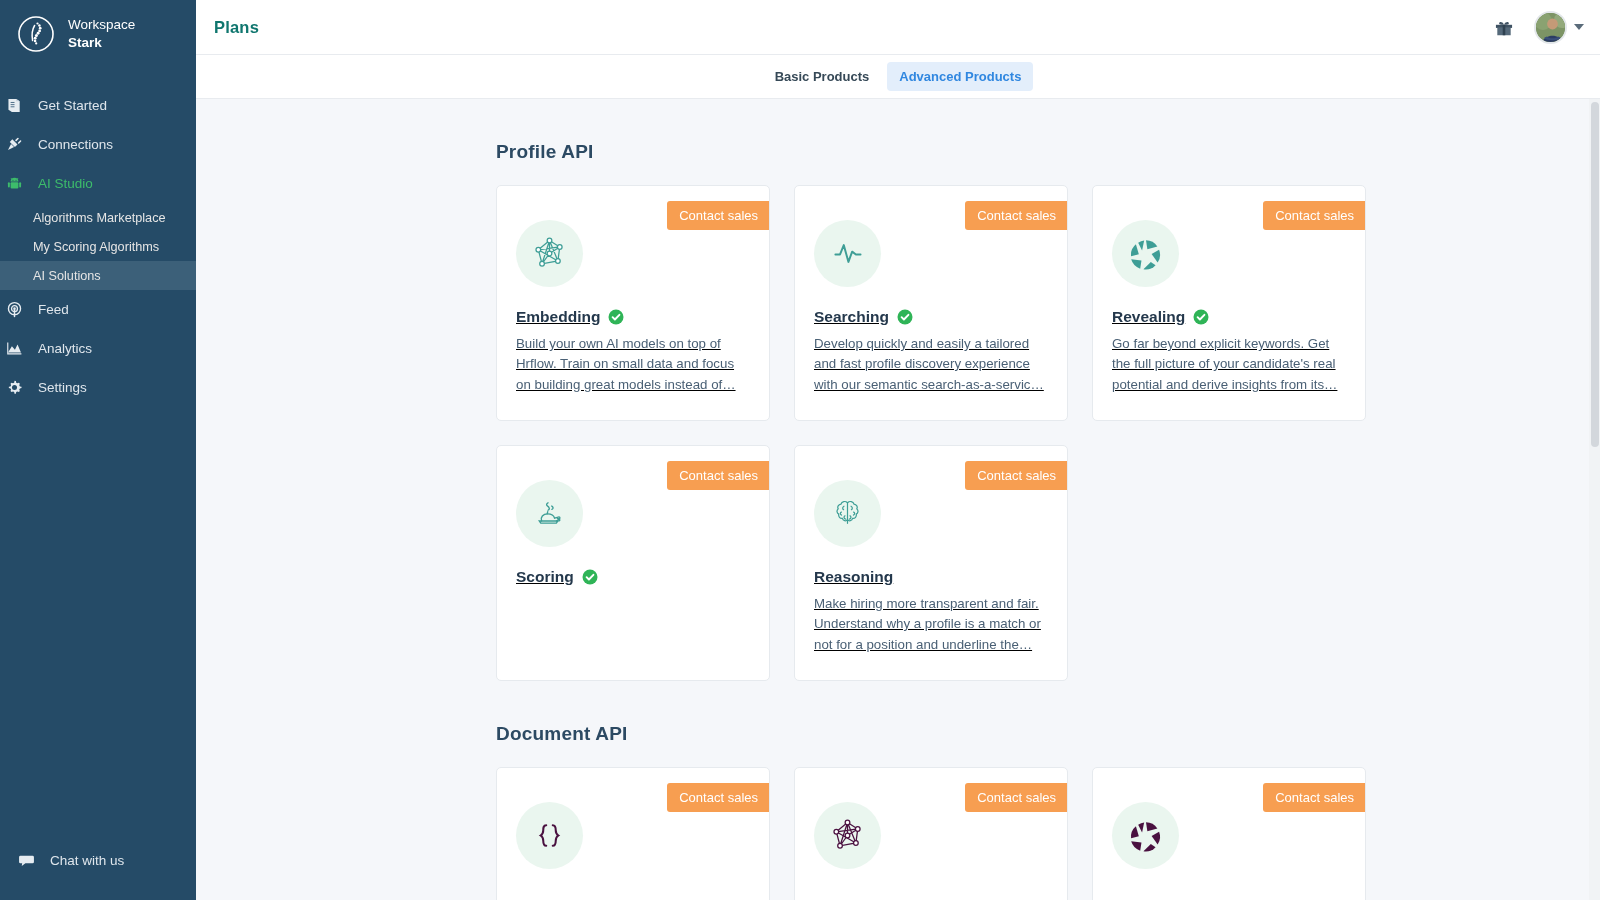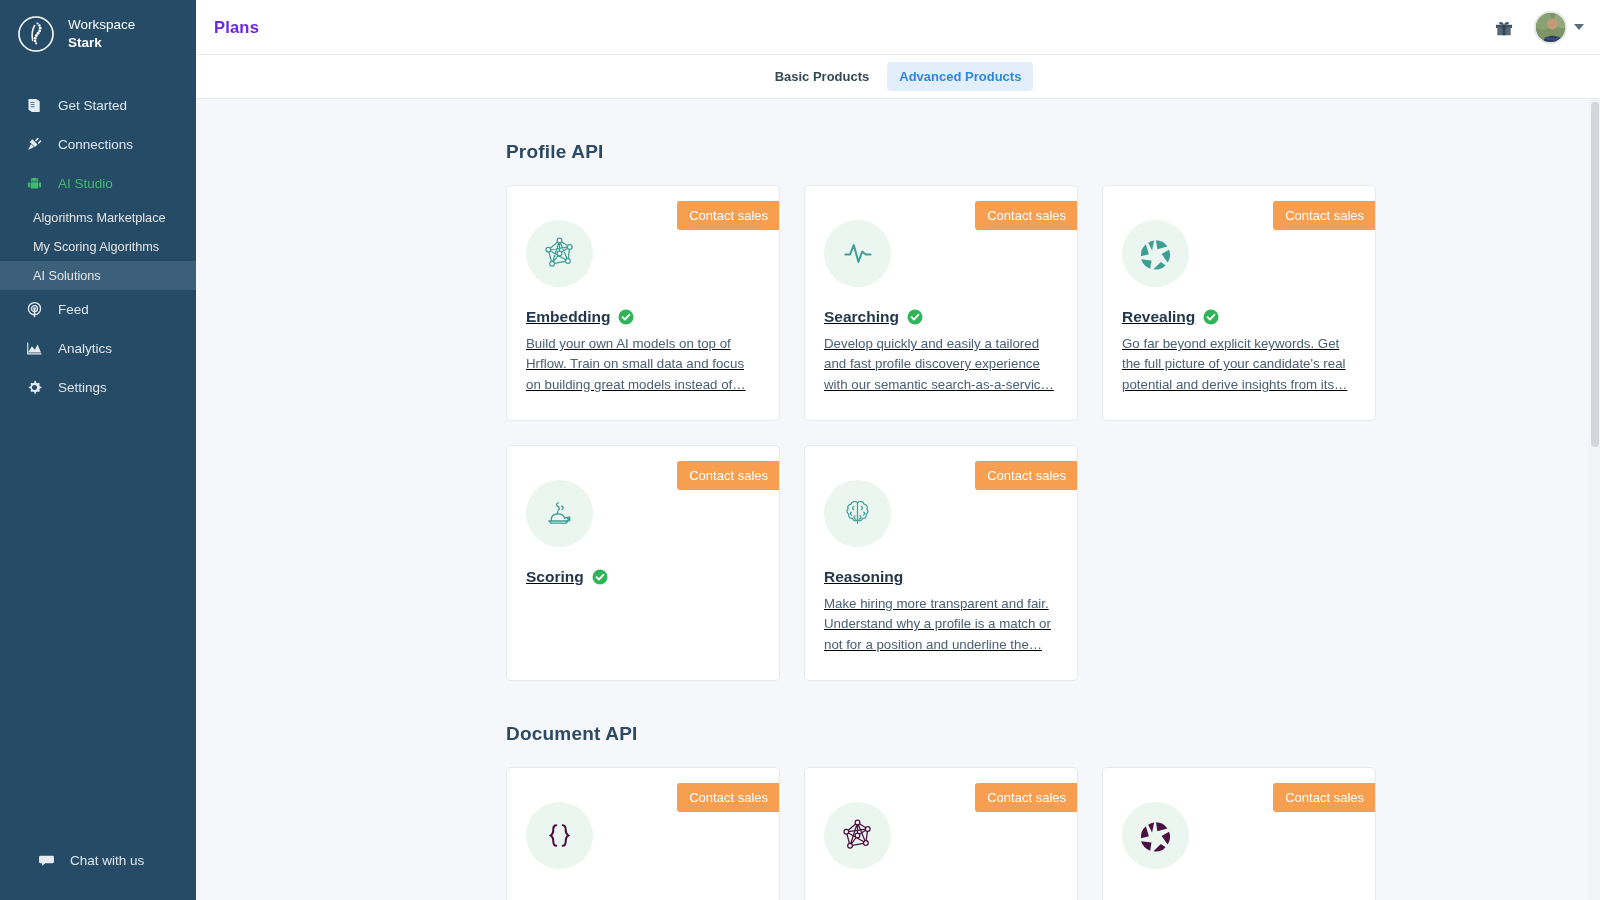--- a/index.html
+++ b/index.html
@@ -21,63 +21,63 @@
     display: flex; flex-direction: column;
   }
   .ws-header { display: flex; align-items: center; gap: 12px; padding: 14px 0 14px 16px; }
   .ws-logo { width: 40px; height: 40px; flex: 0 0 40px; }
   .ws-text { line-height: 1.35; font-size: 13.5px; color: #ffffff; }
   .ws-text .l2 { font-weight: bold; }
 
   .nav { margin-top: 18px; }
   .nav-item {
     display: flex; align-items: center; gap: 13px;
-    height: 39px; padding-left: 24px;
+    height: 39px; padding-left: 4px;
     font-size: 13.5px; color: #dfe6ec; cursor: pointer;
   }
   .nav-item .ic { width: 21px; height: 21px; flex: 0 0 21px; display: flex; align-items: center; justify-content: center; }
   .nav-item.active-green { color: #3DBC6B; }
   .sub-item {
     height: 29px; display: flex; align-items: center;
     padding-left: 33px; font-size: 12.7px; color: #e5e5e5; cursor: pointer;
   }
   .sub-item.sel { background: #3C6079; }
 
   .bottom-links { position: absolute; left: 12px; bottom: 20px; width: 100%; }
   .bottom-links .nav-item { height: 39px; }
 
   
   .main { flex: 1; height: 900px; display: flex; flex-direction: column; background: #F5F7FA; position: relative; }
 
   .topbar {
     height: 55px; background: #ffffff; border-bottom: 1px solid #E8EBEF;
     display: flex; align-items: center; padding: 0 16px 0 18px;
   }
-  .page-title { font-size: 16.5px; color: #6d28d9; font-weight: bold; letter-spacing: .2px; }
+  .page-title { font-size: 16.5px; color: #0f766e; font-weight: bold; letter-spacing: .2px; }
   .topbar-right { margin-left: auto; display: flex; align-items: center; gap: 18px; }
   .gift-btn { width: 24px; height: 24px; display: flex; align-items: center; justify-content: center; cursor: pointer; }
   .avatar-wrap { display: flex; align-items: center; gap: 7px; cursor: pointer; }
   .avatar {
     width: 33px; height: 33px; border-radius: 50%;
     background: #6f8b5e; border: 2px solid #e3e7ea;
     overflow: hidden; position: relative;
   }
   .caret { width: 0; height: 0; border-left: 5.5px solid transparent; border-right: 5.5px solid transparent; border-top: 6.5px solid #5a6b7a; }
 
   .tabbar {
     height: 44px; background: #ffffff; border-bottom: 1px solid #E8EBEF;
     display: flex; align-items: center; justify-content: center; gap: 6px;
   }
   .tab {
     font-size: 13px; font-weight: bold; padding: 7px 12px;
     border-radius: 4px; color: #364957; cursor: pointer;
   }
   .tab.active { background: #E3EEFB; color: #3087E0; }
 
-  .scroll-area { flex: 1; overflow: hidden; position: relative; padding: 0 0 0 16px; }
+  .scroll-area { flex: 1; overflow: hidden; position: relative; padding: 0 0 0 6px; }
   .content { padding: 42px 0 0 294px; }
 
   .section-title { font-size: 19px; font-weight: bold; color: #2C4A63; margin-bottom: 22px; letter-spacing: .2px; }
   .section + .section { margin-top: 42px; }
 
   .card-grid { display: flex; flex-wrap: wrap; gap: 24px; width: 872px; }
   .card {
     width: 274px; min-height: 236px;
     background: #ffffff; border: 1px solid #E6EAEE; border-radius: 5px;
     position: relative; padding: 34px 19px 22px 19px; text-decoration: underline;

